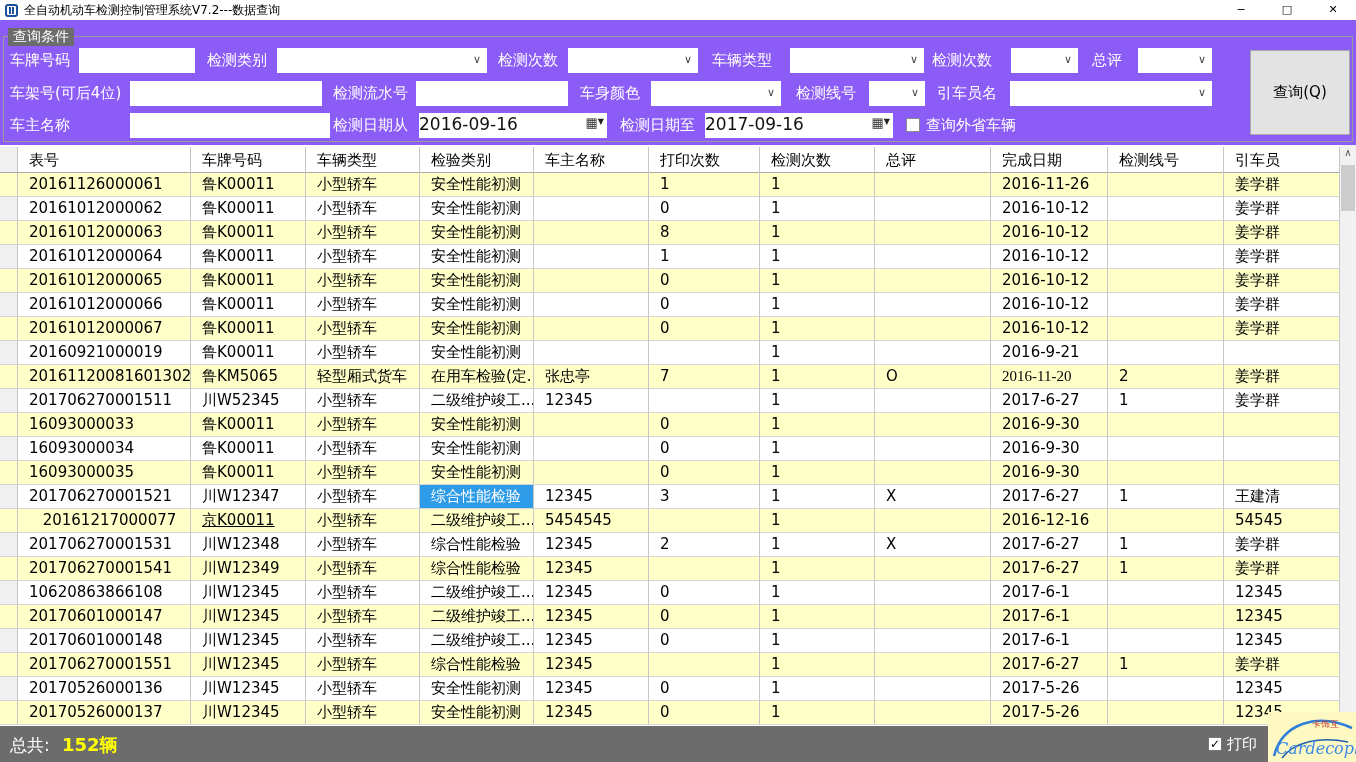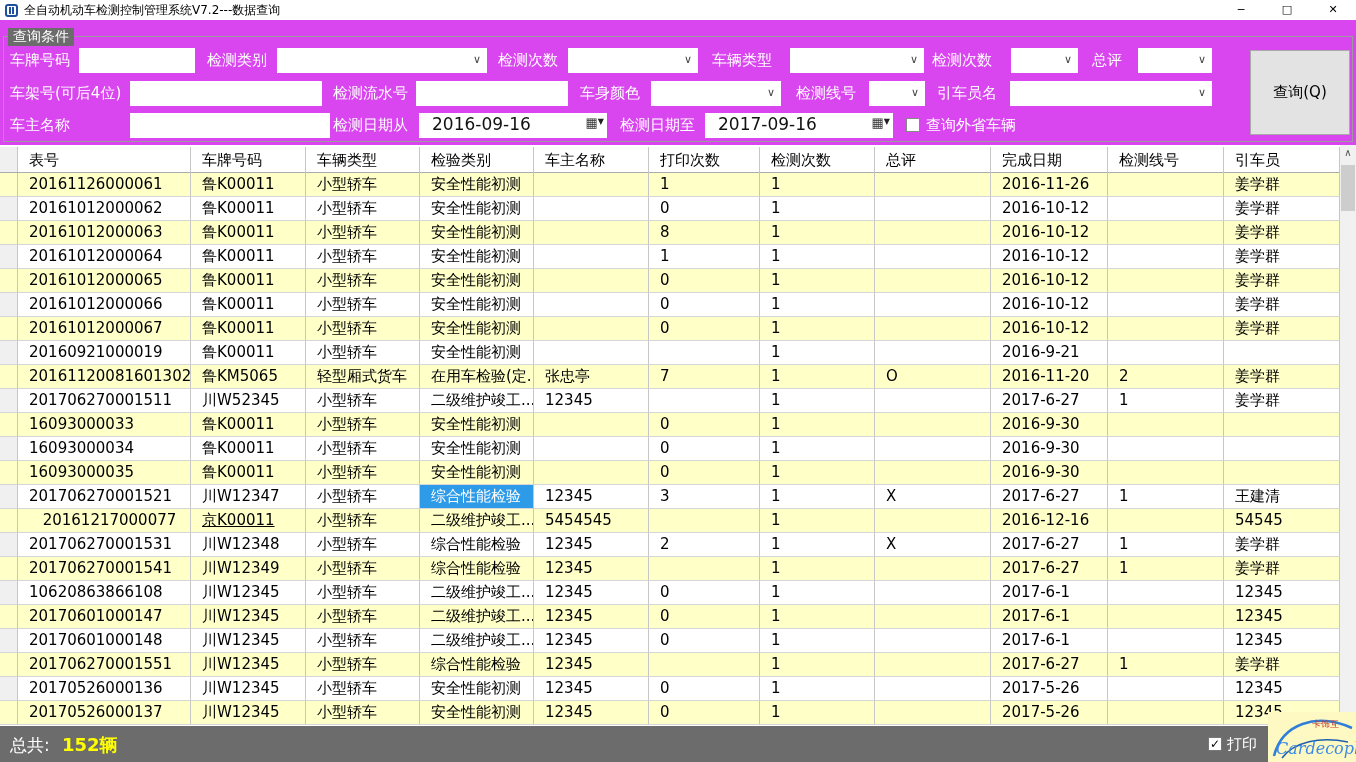--- a/index.html
+++ b/index.html
@@ -10,28 +10,28 @@
   
   .titlebar{position:absolute;left:0;top:0;width:1356px;height:20px;background:#fff;display:flex;align-items:center}
   .appicon{width:13px;height:13px;margin-left:5px;border:2px solid #1d4f9c;border-radius:3px;position:relative}
   .appicon::before{content:"";position:absolute;left:2px;top:1px;width:2px;height:7px;background:#1d4f9c}
   .appicon::after{content:"";position:absolute;left:5px;top:1px;width:2px;height:7px;background:#1d4f9c}
   .wtitle{font-size:12px;color:#000;margin-left:6px;white-space:nowrap}
   .wspacer{flex:1}
   .wbtn{width:46px;height:20px;text-align:center;font-size:11px;line-height:20px;color:#000;cursor:default}
 
   
-  .qpanel{position:absolute;left:0;top:20px;width:1356px;height:125px;background:#d946ef}
+  .qpanel{position:absolute;left:0;top:20px;width:1356px;height:125px;background:#8b5cf6}
   .groupbox{position:absolute;left:3px;top:16px;width:1350px;height:106px;border:1px solid #9b9b9b}
   .gtitle{position:absolute;left:8px;top:8px;font-size:14px;color:#fff;background:#6C6C6C;padding:0 5px;z-index:2}
   .lbl{position:absolute;height:25px;line-height:25px;font-size:15px;color:#fff;white-space:nowrap}
   .inp{position:absolute;height:25px;background:#fff;border:none;font-size:15px;padding:0 5px;color:#111;outline:none}
   .seld{position:absolute;height:25px;background:#fff;font-size:15px;color:#111}
   .chev{position:absolute;right:2px;top:0;width:16px;height:25px;line-height:24px;text-align:center;color:#444;font-size:11px}
-  .datef{position:absolute;height:25px;background:#fff;font-size:17px;color:#111;padding:1px 13px;white-space:nowrap}
+  .datef{position:absolute;height:25px;background:#fff;font-size:17px;color:#111;padding:1px 0;white-space:nowrap}
   .dicons{position:absolute;right:3px;top:2px;font-size:13px;color:#333}
   .dicons .dd{font-size:8px;vertical-align:3px;color:#222}
   .cbox{position:absolute;width:14px;height:14px;background:#fff;border:1px solid #888;font-size:12px;line-height:13px;text-align:center;color:#000}
   .qbtn{position:absolute;left:1250px;top:30px;width:100px;height:85px;background:#E3E3E3;border:1px solid #a9a9a9;font-size:15px;color:#000;font-family:inherit;cursor:default}
 
   
   .tablearea{position:absolute;left:0;top:145px;width:1356px;height:581px;background:#fff}
   .ghead{position:absolute;left:0;top:2px;width:1340px;height:26px;display:flex;background:#fff;border-bottom:1px solid #ababab}
   .hcell{height:26px;line-height:26px;font-size:15px;color:#000;padding-left:11px;border-right:1px solid #c6c6c6;overflow:hidden;white-space:nowrap}
   .mcell{width:18px;background:#F0F0F0;border-right:1px solid #c6c6c6;flex:none}
@@ -266,21 +266,21 @@
         <div class="trow alt">
           <div class="mcell2"></div>
           <div class="tcell" style="width: 173px;">201611200816013021</div>
           <div class="tcell" style="width: 115px;">鲁KM5065</div>
           <div class="tcell" style="width: 114px;">轻型厢式货车</div>
           <div class="tcell" style="width: 114px;">在用车检验(定...</div>
           <div class="tcell" style="width: 115px;">张忠亭</div>
           <div class="tcell" style="width: 111px;">7</div>
           <div class="tcell" style="width: 115px;">1</div>
           <div class="tcell" style="width: 116px;">O</div>
-          <div class="tcell" style="width: 117px;">2016-11-20</div>
+          <div class="tcell" style="width: 117px; font-family: Liberation Serif, serif;">2016-11-20</div>
           <div class="tcell" style="width: 116px;">2</div>
           <div class="tcell" style="width: 116px;">姜学群</div>
         </div>
         <div class="trow">
           <div class="mcell2"></div>
           <div class="tcell" style="width: 173px;">201706270001511</div>
           <div class="tcell" style="width: 115px;">川W52345</div>
           <div class="tcell" style="width: 114px;">小型轿车</div>
           <div class="tcell" style="width: 114px;">二级维护竣工...</div>
           <div class="tcell" style="width: 115px;">12345</div>

